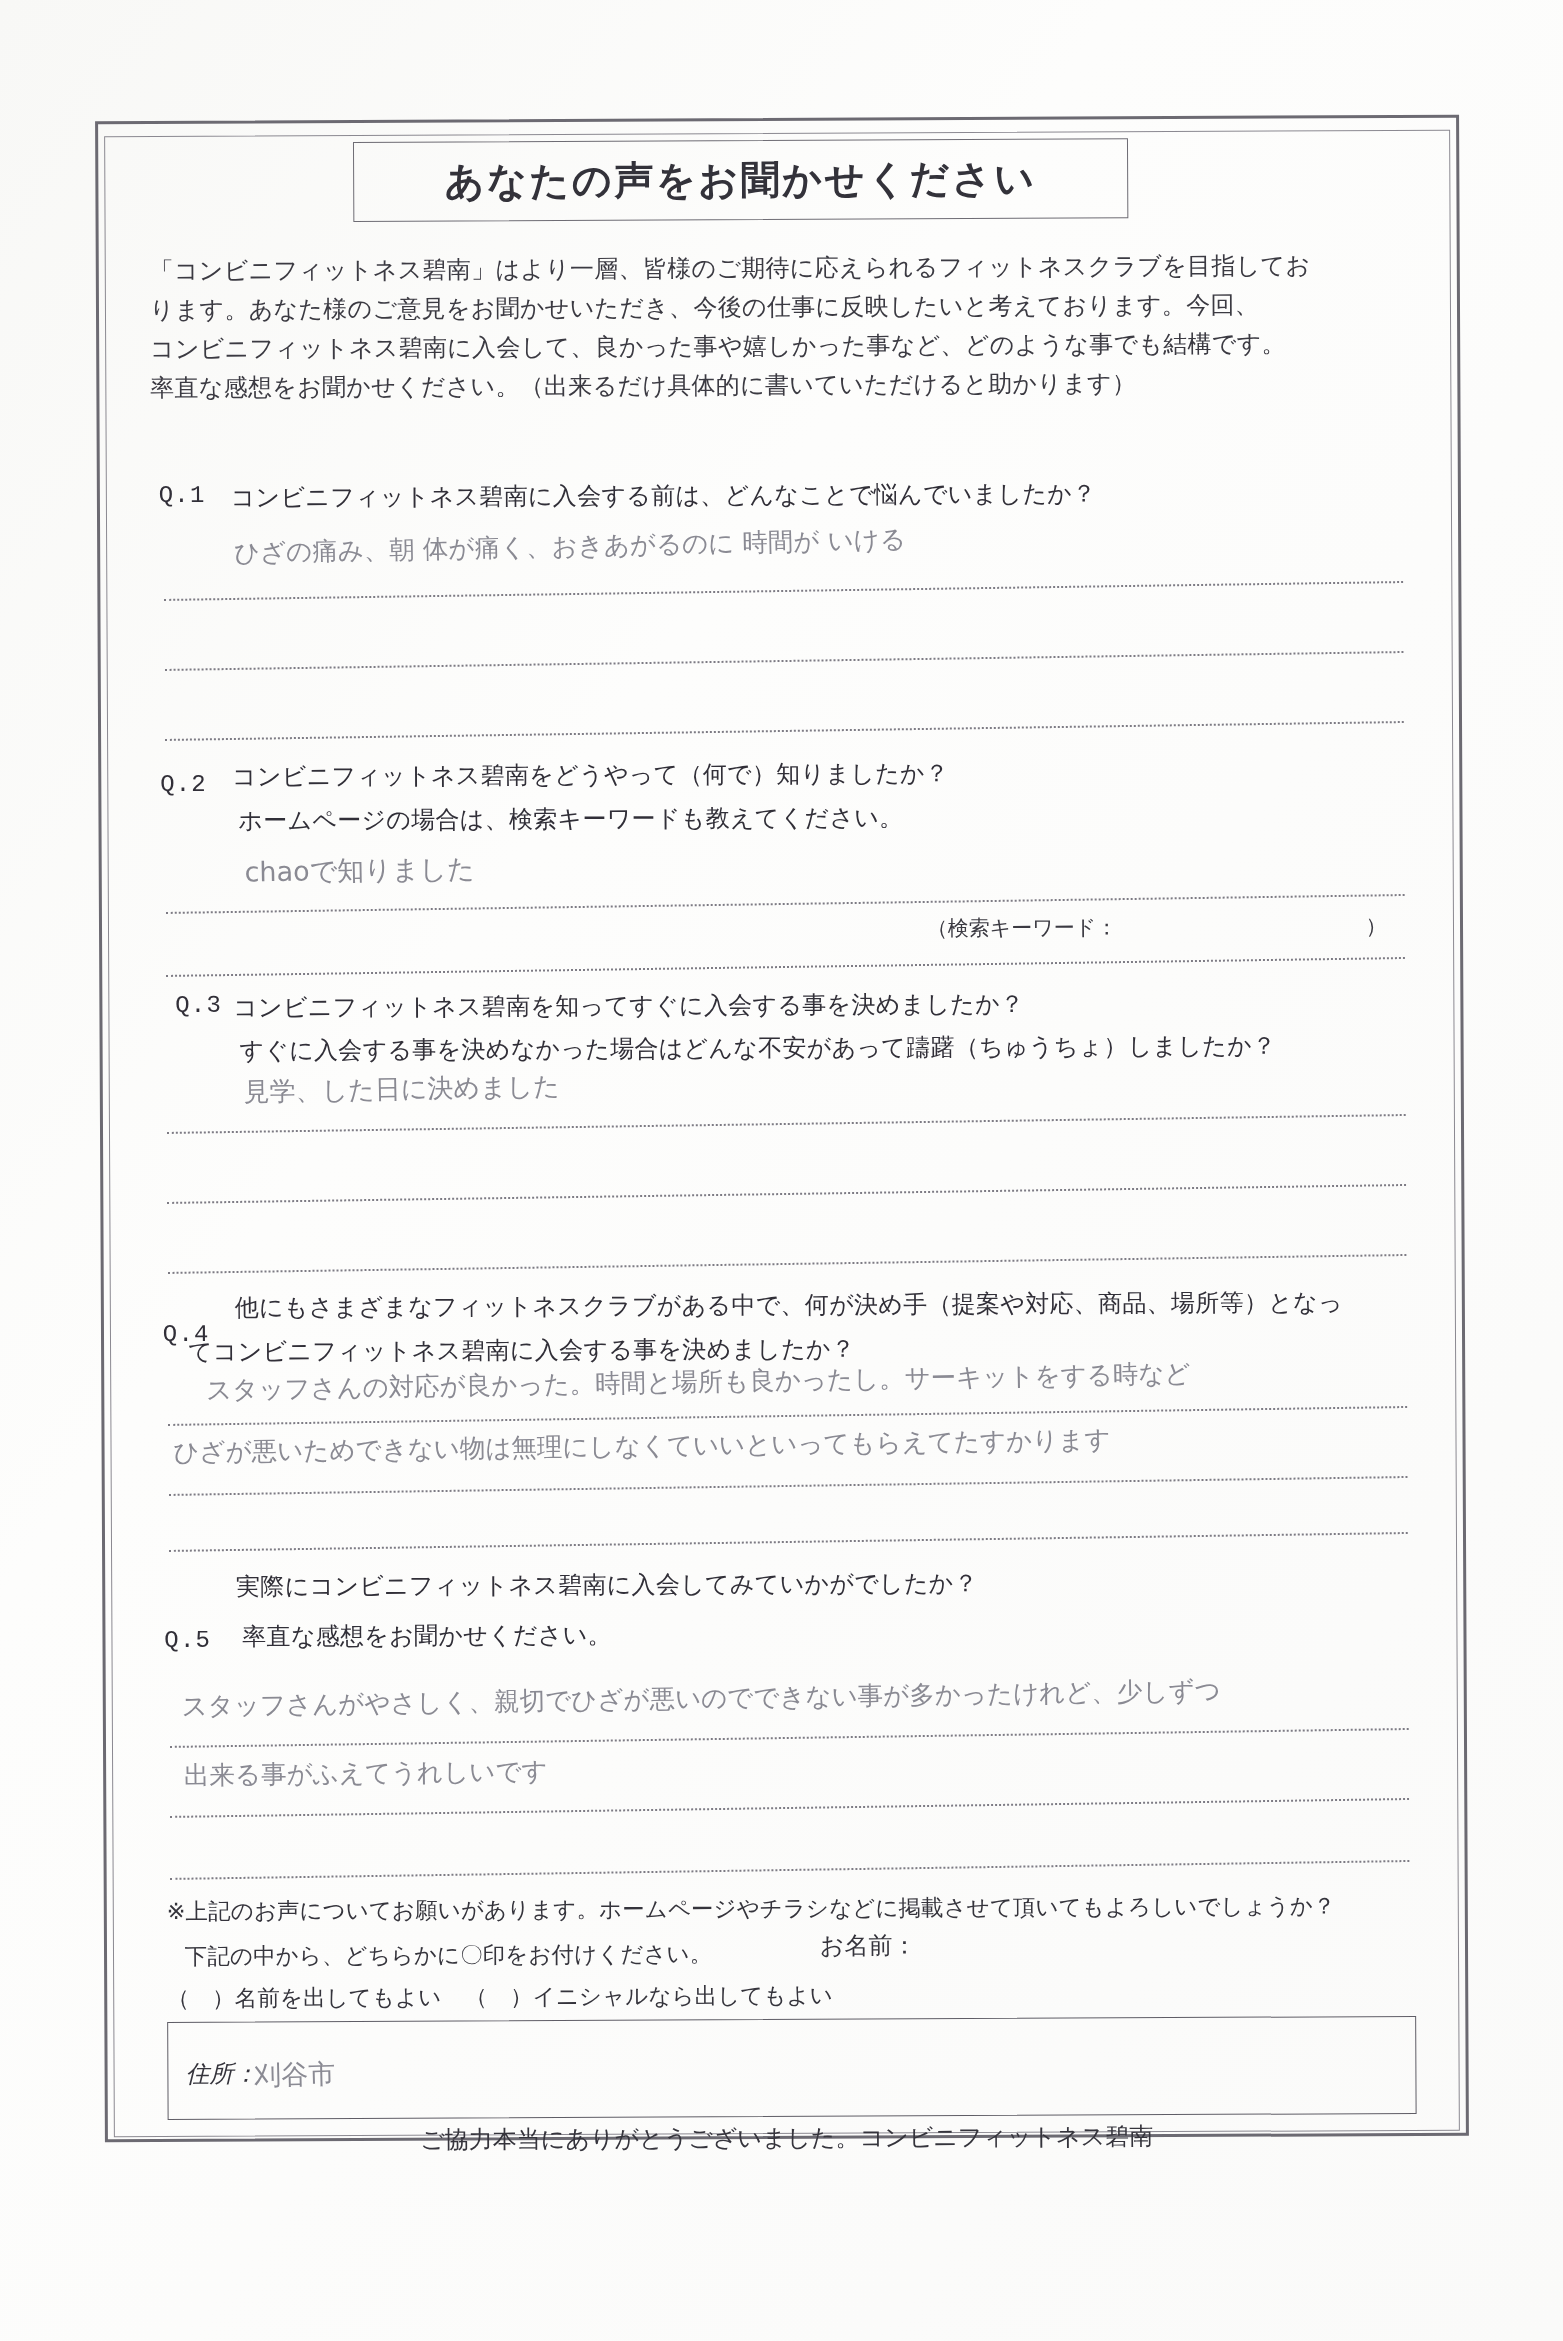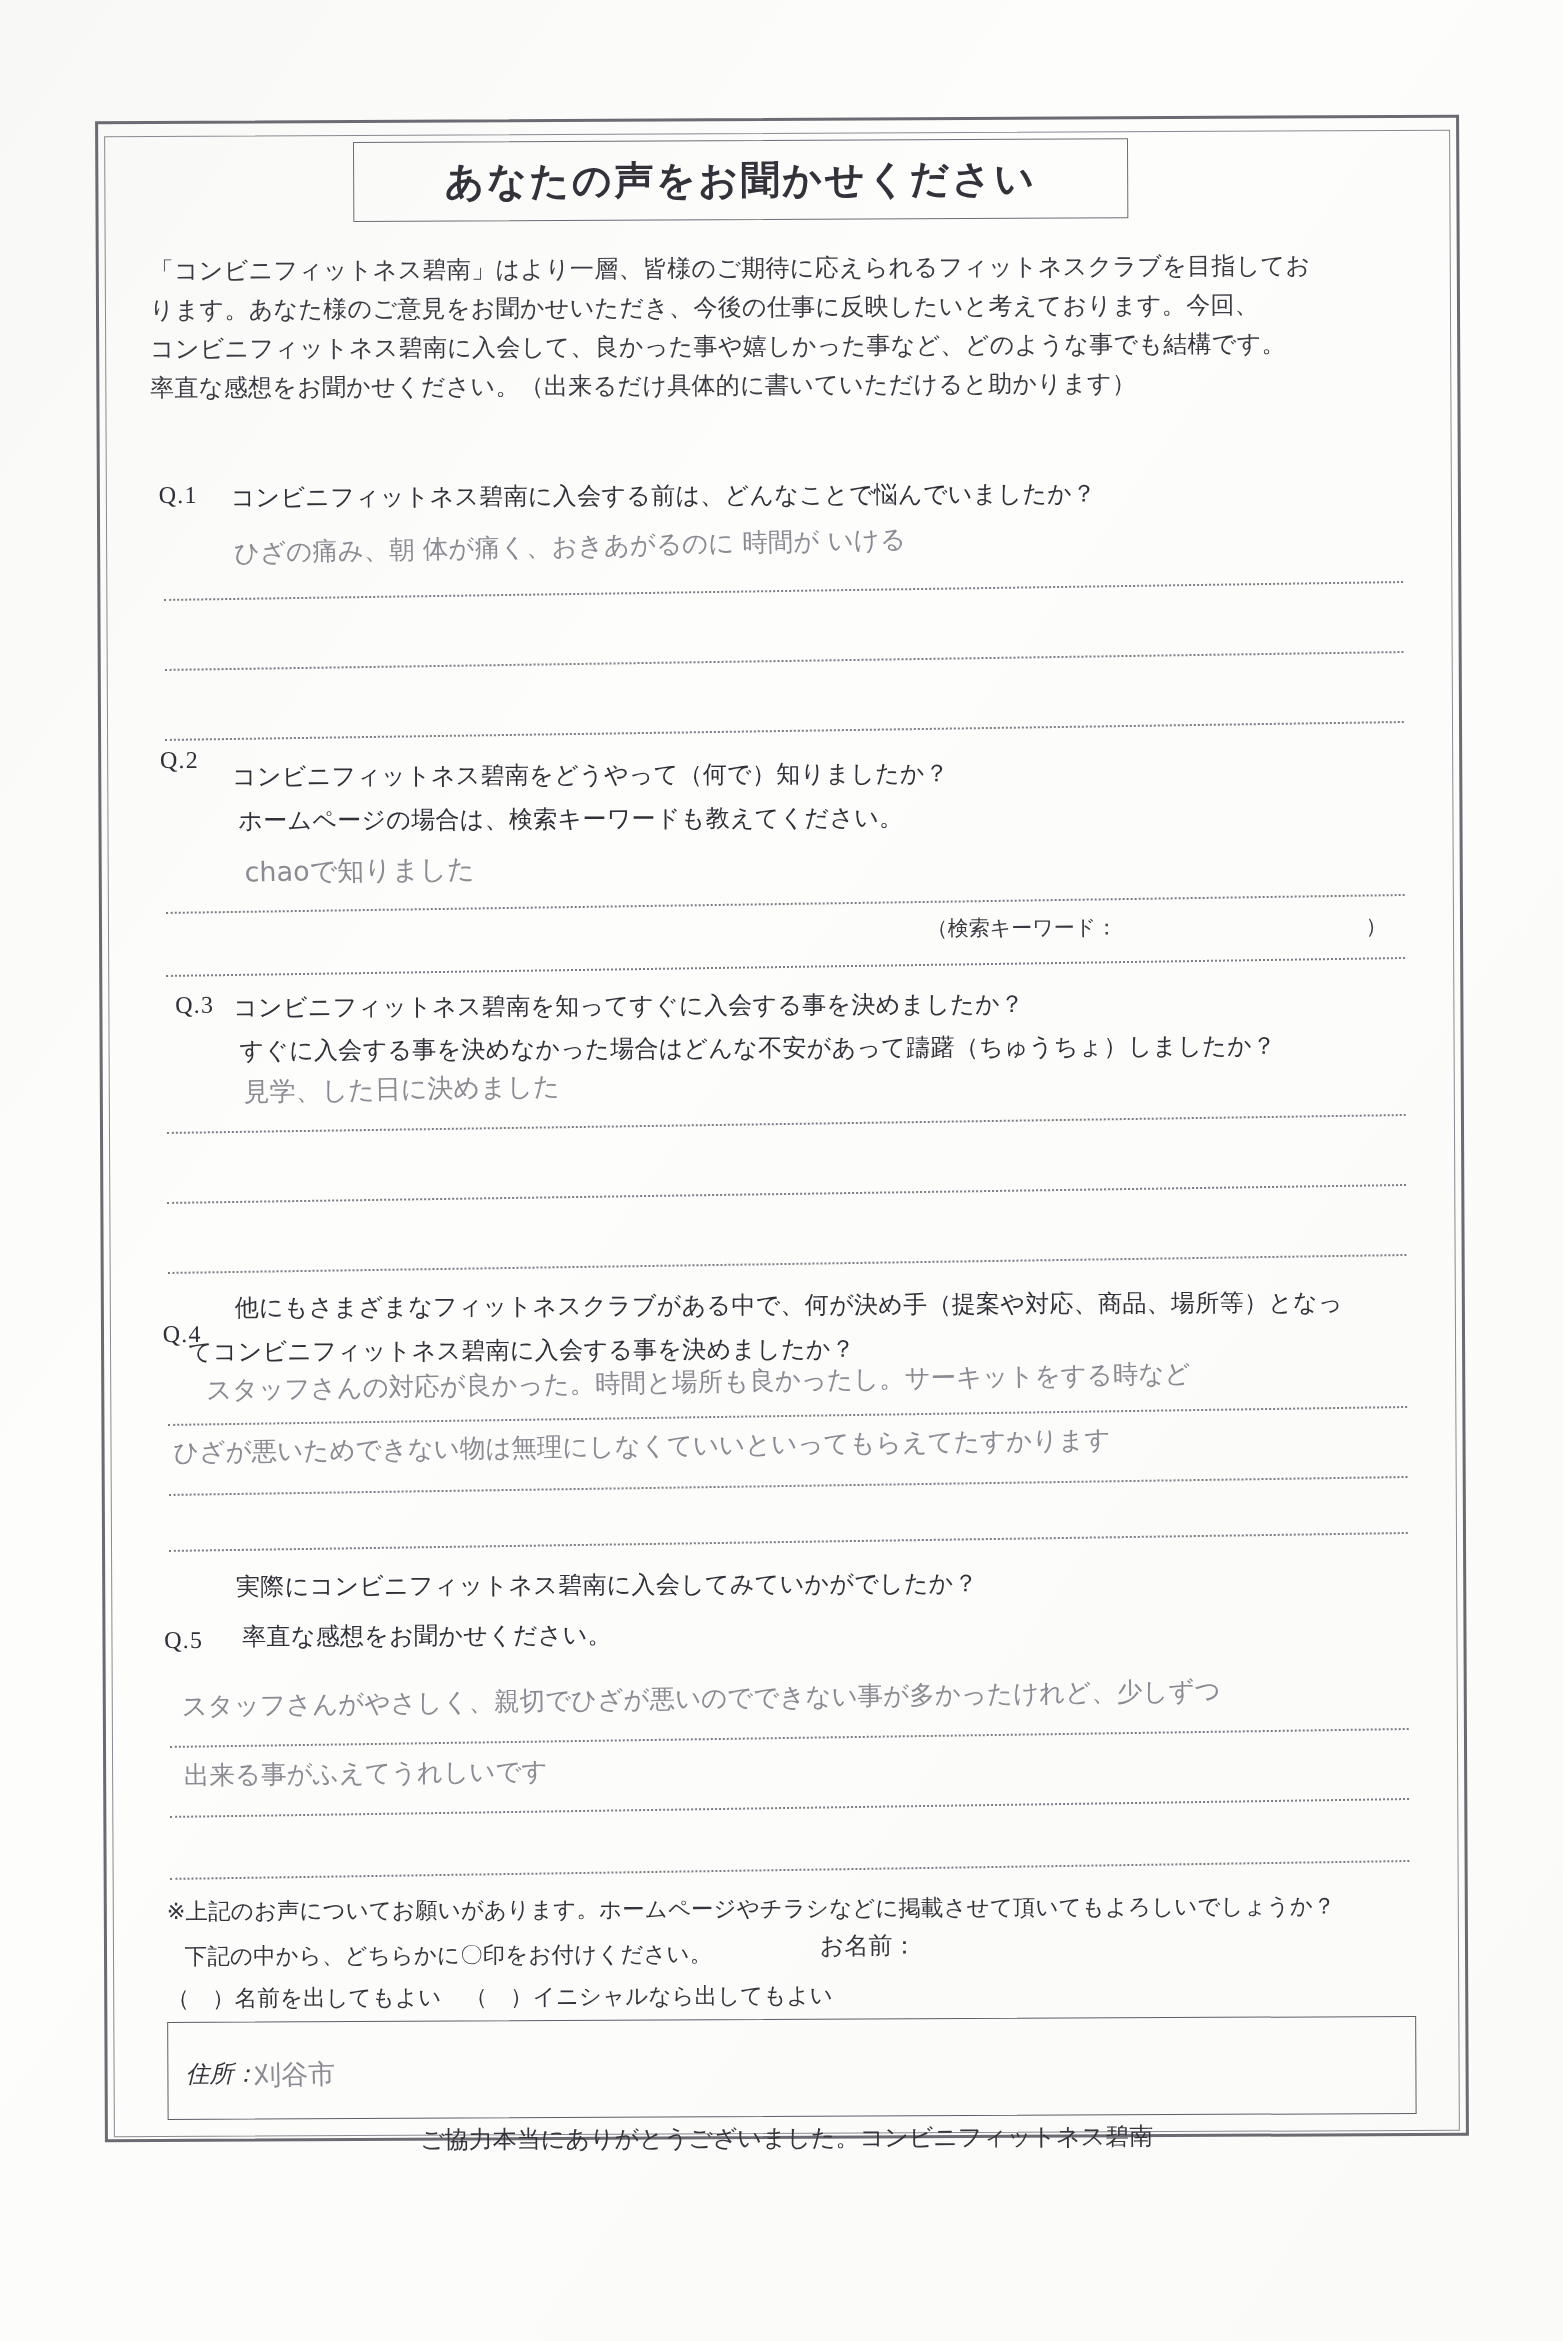--- a/index.html
+++ b/index.html
@@ -112,21 +112,21 @@
     font-size: 24px;
     color: #312f38;
     font-family: "DejaVu Sans", "Liberation Sans", sans-serif;
     white-space: nowrap;
     letter-spacing: 0.3px;
   }
   .q-num {
     position: absolute;
     font-size: 24px;
     color: #312f38;
-    font-family: Liberation Serif, serif;
+    font-family: Liberation Mono, monospace;
     letter-spacing: 1.2px;
   }
 
   
   .rule {
     position: absolute;
     height: 0;
     border-top: 2.5px dotted #7d7b84;
   }
 
@@ -212,21 +212,21 @@
 
     <div class="q-num" style="left:162px; top:479px;">Q.1</div>
     <div class="q-label" style="left:234px; top:479px;">コンビニフィットネス碧南に入会する前は、どんなことで悩んでいましたか？</div>
 
     <div class="hand" style="left:237px; top:533px; font-size:25.5px; transform:rotate(-0.9deg);">ひざの痛み、朝 体が痛く、おきあがるのに 時間が いける</div>
 
     <div class="rule" style="left:167px; top:590px; width:1239px; transform:rotate(-0.55deg);"></div>
     <div class="rule" style="left:167px; top:660px; width:1239px; transform:rotate(-0.55deg);"></div>
     <div class="rule" style="left:167px; top:730px; width:1239px; transform:rotate(-0.55deg);"></div>
 
-    <div class="q-num" style="left:162px; top:744px;">Q.2</div>
+    <div class="q-num" style="left:162px; top:768px;">Q.2</div>
     <div class="q-label" style="left:234px; top:758px;">コンビニフィットネス碧南をどうやって（何で）知りましたか？</div>
     <div class="q-label" style="left:240px; top:802px;">ホームページの場合は、検索キーワードも教えてください。</div>
 
     <div class="hand" style="left:246px; top:852px; font-size:27px; transform:rotate(-0.7deg);">chaoで知りました</div>
 
     <div class="rule" style="left:167px; top:903px; width:1239px; transform:rotate(-0.55deg);"></div>
 
     <div class="keyword" style="left:928px; top:915px;">（検索キーワード：</div>
     <div class="keyword" style="left:940px; top:915px; width:423px; text-align:right;"></div>
     <div class="keyword" style="left:1367px; top:915px;">）</div>

